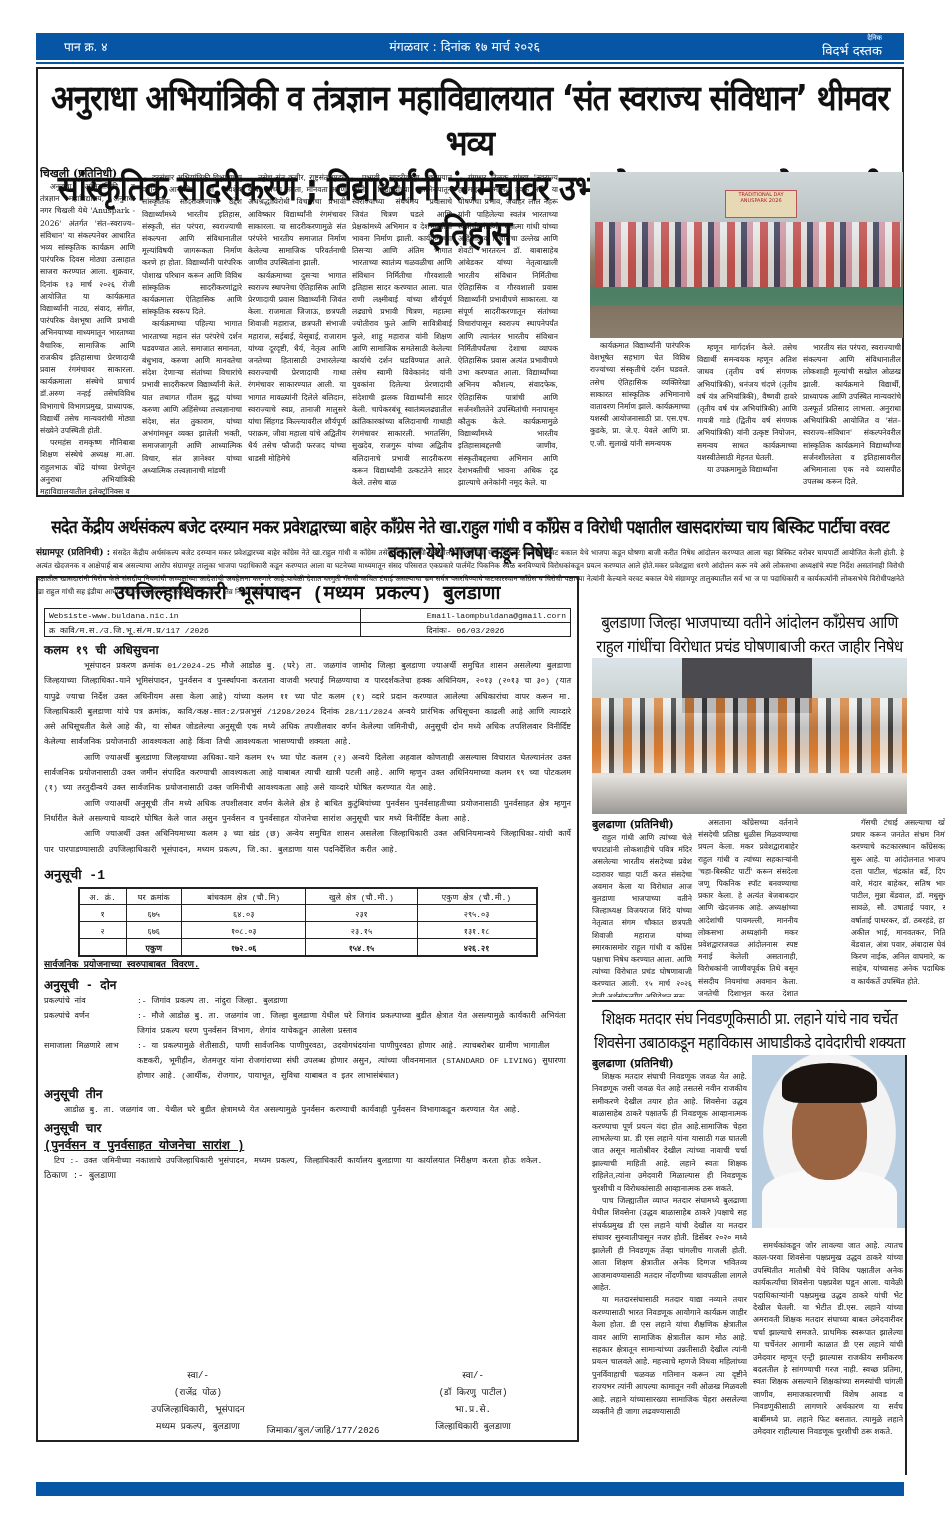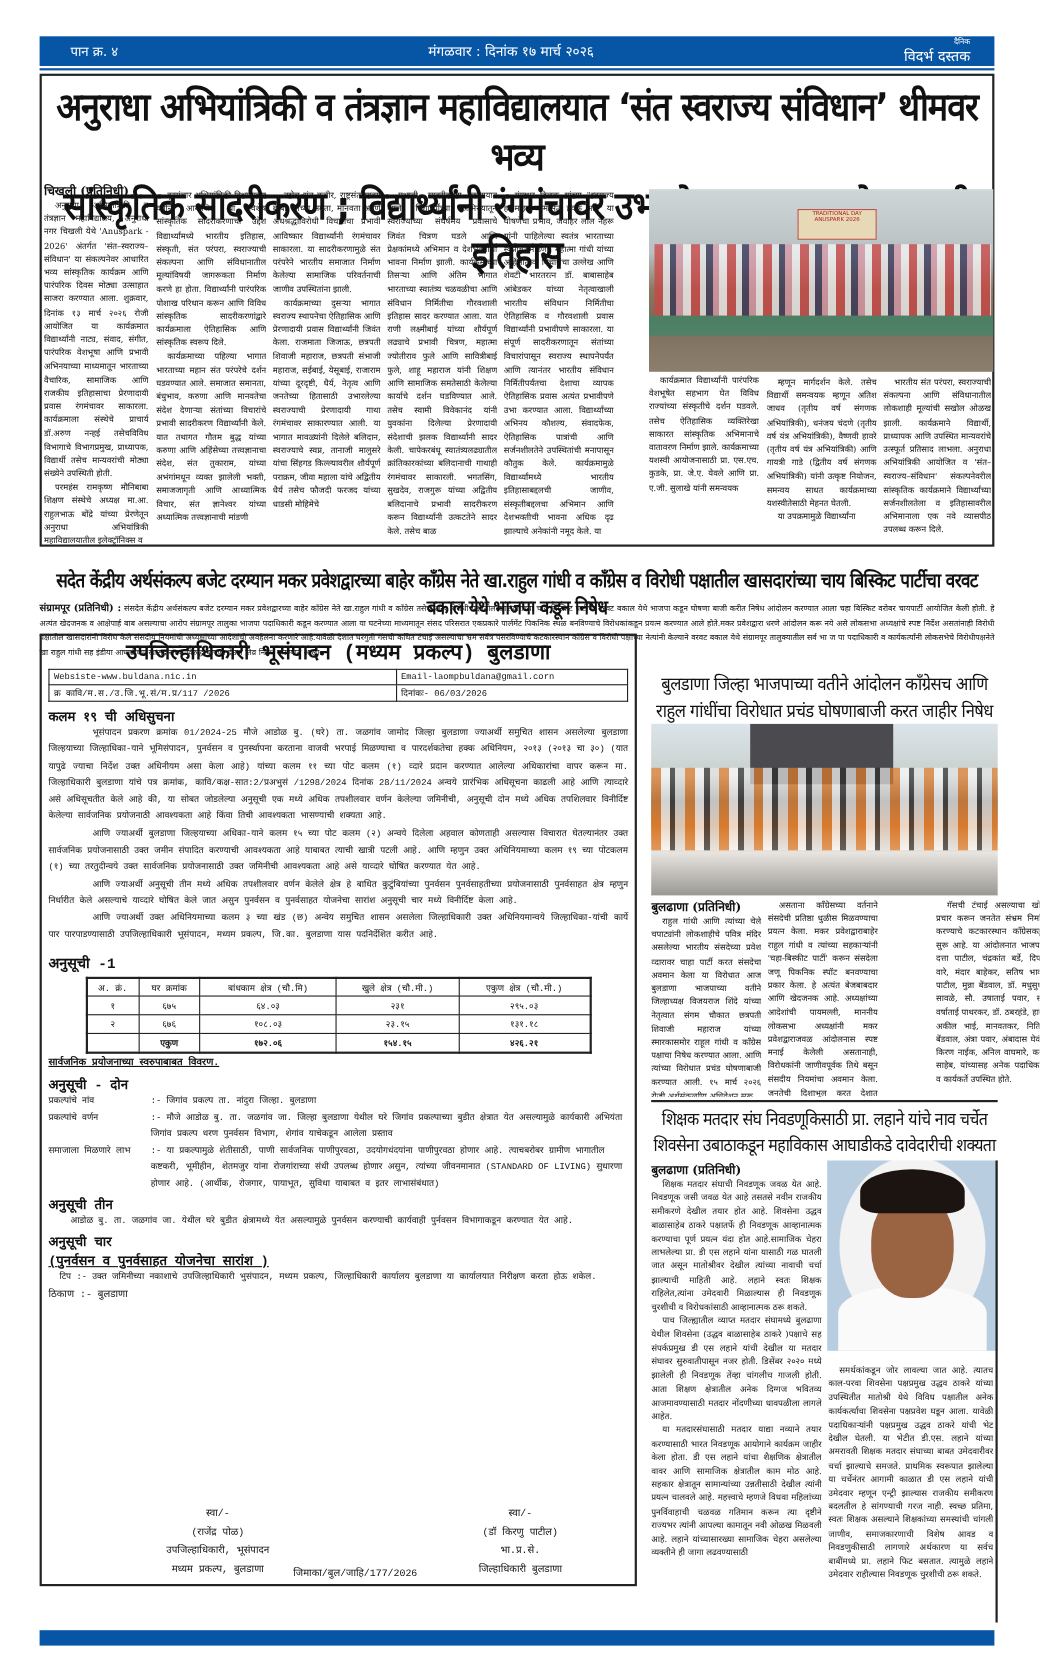--- a/index.html
+++ b/index.html
@@ -108,25 +108,25 @@
   <span class="lead">संग्रामपूर (प्रतिनिधी) :</span>
   <span>संसदेत केंद्रीय अर्थसंकल्प बजेट दरम्यान मकर प्रवेशद्वारच्या बाहेर काँग्रेस नेते खा.राहुल गांधी व काँग्रेस तसेच अन्य विरोधी पक्षातील खासदारांच्या चाय बिस्किट पार्टीचा वरवट बकाल येथे भाजपा कडून घोषणा बाजी करीत निषेध आंदोलन करण्यात आला चहा बिस्किट वरोबर चायपार्टी आयोजित केली होती. हे अत्यंत खेदजनक व आक्षेपार्ह बाब असल्याचा आरोप संग्रामपूर तालुका भाजपा पदाधिकारी कडून करण्यात आला या घटनेच्या माध्यमातून संसद परिसरात एकप्रकारे पार्लमेंट पिकनिक स्थळ बनविण्याचे विरोधकांकडून प्रयत्न करण्यात आले होते.मकर प्रवेशद्वारा धरणे आंदोलन करू नये असे लोकसभा अध्यक्षांचे स्पष्ट निर्देश असतांनाही विरोधी पक्षातील खासदारांनी विरोध केले संसदीय नियमांची अध्यक्षांच्या आदेशांची अवहेलना करणारे आहे.यावेळी देशात घरगुती गॅसची कथित टंचाई असल्याचा भ्रम सर्वत्र पसरविण्याचे कटकारस्थान काँग्रेस व विरोधी पक्षाच्या नेत्यांनी केल्याने वरवट बकाल येथे संग्रामपूर तालुक्यातील सर्व भा ज पा पदाधिकारी व कार्यकर्त्यांनी लोकसभेचे विरोधीपक्षनेते खा राहुल गांधी सह इंडीया आघाडीच्या खासदारांच्या विरुद्ध घोषणा देऊन तिव्र निषेध करण्यात आला.</span>
 </div>
 
 <div class="notice">
   <div class="title">उपजिल्हाधिकारी भूसंपादन (मध्यम प्रकल्प) बुलडाणा</div>
   <table class="infotbl">
     <tbody>
         <tr>
       <td style="width:60%">Websiste-www.buldana.nic.in</td>
-      <td style="text-align:left">Email-laompbuldana@gmail.corn</td>
+      <td style="text-align:right">Email-laompbuldana@gmail.corn</td>
     </tr>
     <tr>
       <td>क्र कावि/म.स./उ.जि.भू.सं/म.प्र/117 /2026</td>
-      <td style="">दिनांकः- 06/03/2026</td>
+      <td style="text-align:center">दिनांकः- 06/03/2026</td>
     </tr>
   </tbody>
     </table>
   <div class="sec">कलम १९ ची अधिसुचना</div>
   <p class="para">भूसंपादन प्रकरण क्रमांक 01/2024-25 मौजे आडोळ बु. (घरे) ता. जळगांव जामोद जिल्हा बुलडाणा ज्याअर्थी समुचित शासन असलेल्या बुलडाणा जिल्हयाच्या जिल्हाधिका-याने भूमिसंपादन, पुनर्वसन व पुनर्स्थापना करताना वाजवी भरपाई मिळण्याचा व पारदर्शकतेचा हक्क अधिनियम, २०१३ (२०१३ चा ३०) (यात यापुढे ज्याचा निर्देश उक्त अधिनीयम असा केला आहे) यांच्या कलम ११ च्या पोट कलम (१) व्दारे प्रदान करण्यात आलेल्या अधिकारांचा वापर करून मा. जिल्हाधिकारी बुलडाणा यांचे पत्र क्रमांक, कावि/कक्ष-सात:2/प्रअभुसं /1298/2024 दिनांक 28/11/2024 अन्वये प्रारंभिक अधिसूचना काढली आहे आणि त्याव्दारे असे अधिसूचतीत केले आहे की, या सोबत जोडलेल्या अनुसूची एक मध्ये अधिक तपशीलवार वर्णन केलेल्या जमिनीची, अनुसूची दोन मध्ये अधिक तपशिलवार विनीर्दिष्ट केलेल्या सार्वजनिक प्रयोजनाठी आवश्यकता आहे किंवा तिची आवश्यकता भासण्याची शक्यता आहे.</p>
   <p class="para">आणि ज्याअर्थी बुलडाणा जिल्हयाच्या अधिका-याने कलम १५ च्या पोट कलम (२) अन्वये दिलेला अहवाल कोणताही असल्यास विचारात घेतल्यानंतर उक्त सार्वजनिक प्रयोजनासाठी उक्त जमीन संपादित करण्याची आवश्यकता आहे याबाबत त्याची खात्री पटली आहे. आणि म्हणुन उक्त अधिनियमाच्या कलम १९ च्या पोटकलम (१) च्या तरतुदीन्वये उक्त सार्वजनिक प्रयोजनासाठी उक्त जमिनीची आवश्यकता आहे असे याव्दारे घोषित करण्यात येत आहे.</p>
   <p class="para">आणि ज्याअर्थी अनुसूची तीन मध्ये अधिक तपशीलवार वर्णन केलेले क्षेत्र हे बाधित कुटुंबियांच्या पुनर्वसन पुनर्वसाहतीच्या प्रयोजनासाठी पुनर्वसाहत क्षेत्र म्हणुन निर्धारीत केले असल्याचे याव्दारे घोषित केले जात असुन पुनर्वसन व पुनर्वसाहत योजनेचा सारांश अनुसूची चार मध्ये विनीर्दिष्ट केला आहे.</p>
   <p class="para">आणि ज्याअर्थी उक्त अधिनियमाच्या कलम ३ च्या खंड (छ) अन्वेय समुचित शासन असलेला जिल्हाधिकारी उक्त अधिनियमान्वये जिल्हाधिका-यांची कार्ये पार पारपाडण्यासाठी उपजिल्हाधिकारी भूसंपादन, मध्यम प्रकल्प, जि.का. बुलडाणा यास पदनिर्देशित करीत आहे.</p>
   <div class="sec" style="font-size:13px;margin-top:8px">अनुसूची -1</div>
   <table class="sch">

